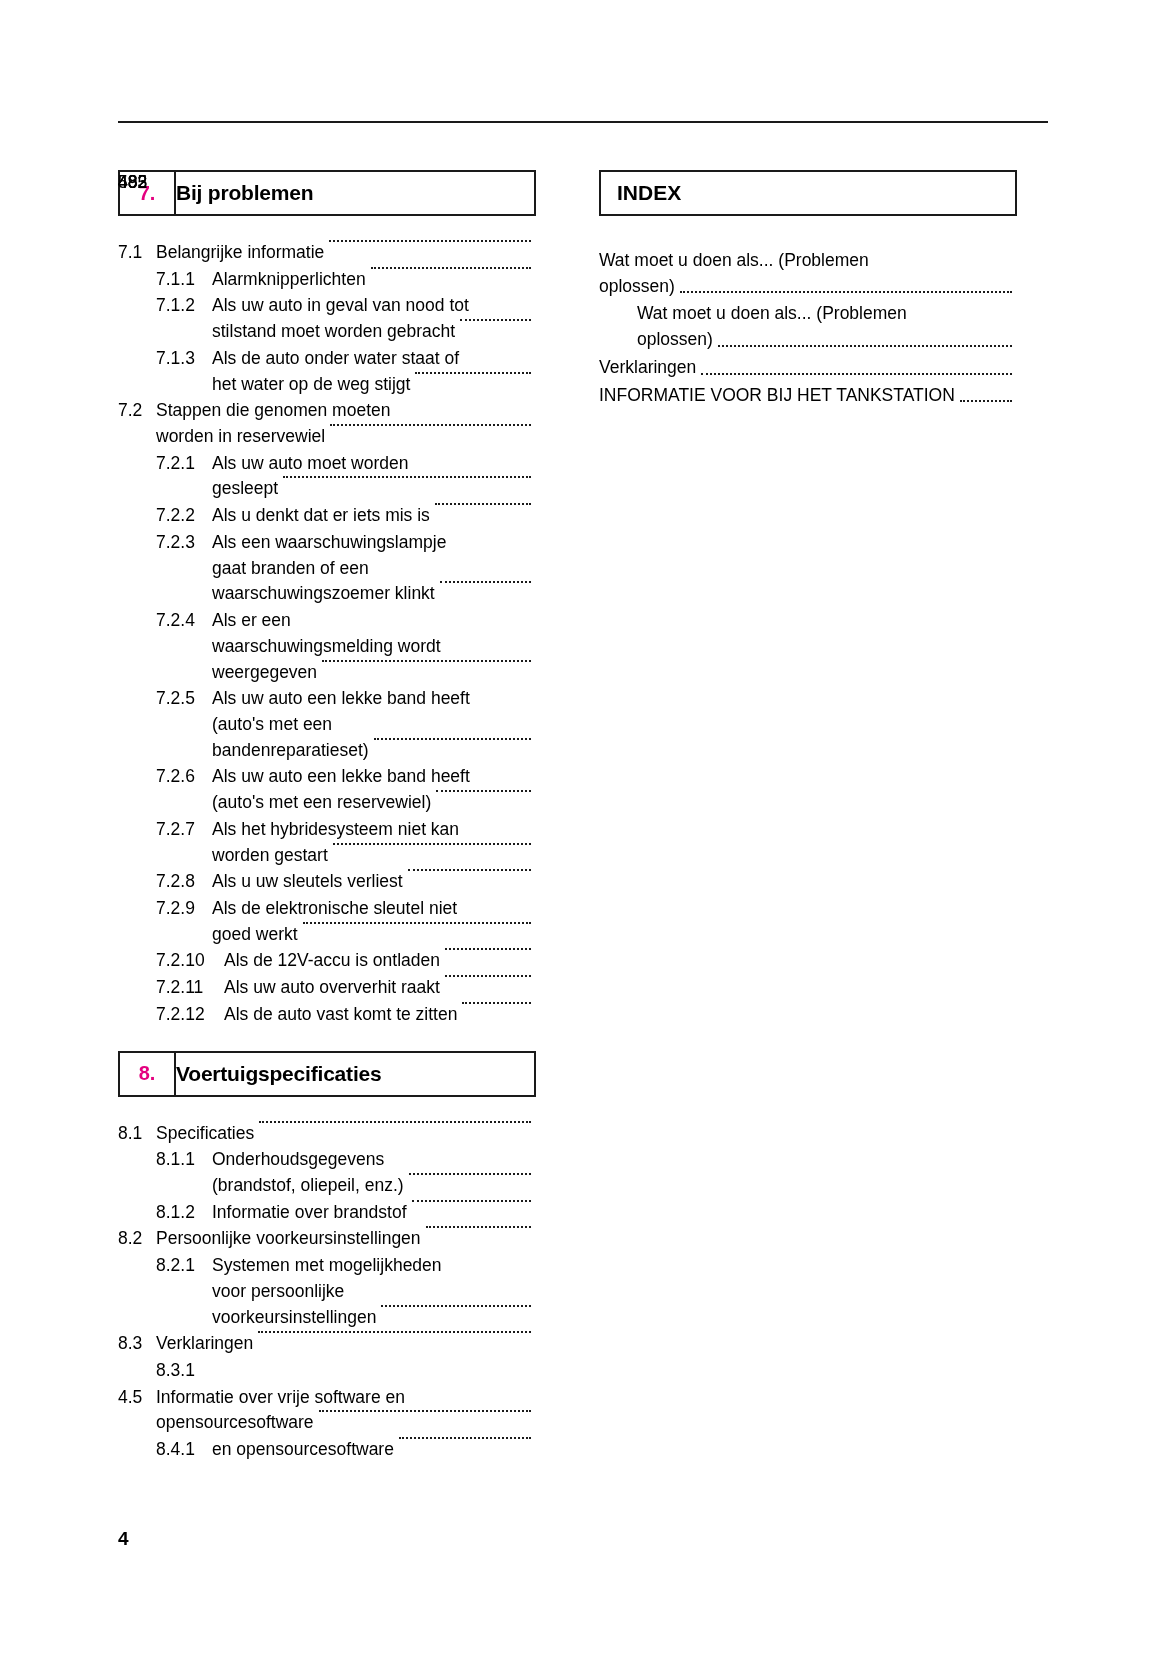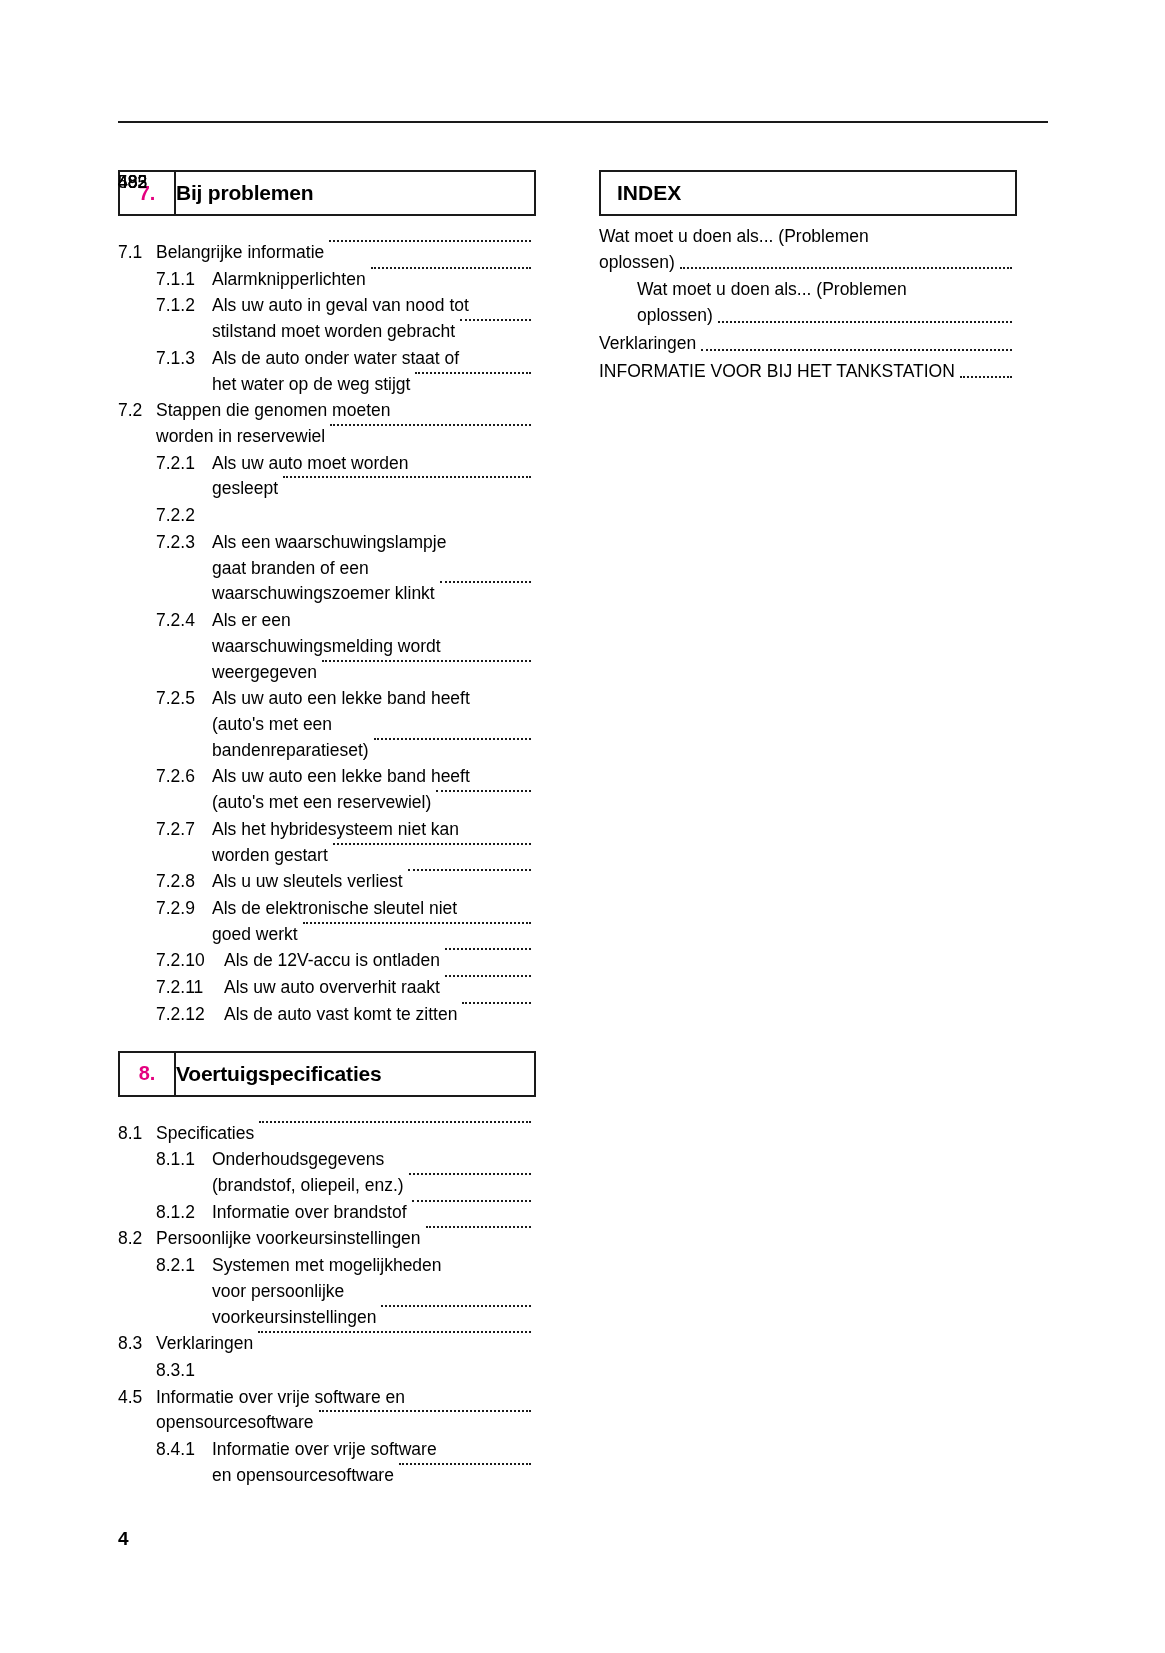--- a/index.html
+++ b/index.html
@@ -63,21 +63,21 @@
     letter-spacing: -0.2px;
   }
   .index-box {
     border: 2px solid #1a1a1a;
     height: 46px;
     display: flex;
     align-items: center;
     padding-left: 16px;
     font-weight: bold;
     font-size: 21px;
-    margin-bottom: 8px;
+    margin-bottom: 32px;
   }
 
   
   .toc { font-size: 17.5px; line-height: 1.47; }
   .entry {
     display: flex;
     align-items: flex-end;
     margin-bottom: 1px;
   }
   .entry .num {
@@ -207,20 +207,27 @@
               <span class="line">Als uw auto moet worden</span>
               <div class="lastline">
                 <span>gesleept</span>
                 <span class="dots"></span>
                 <span class="page">400</span>
               </div>
             </div>
           </div>
           <div class="entry multi">
             <div class="num lvl2">7.2.2</div>
+            <div class="body">
+              <div class="lastline">
+                <span>Als u denkt dat er iets mis is</span>
+                <span class="dots"></span>
+                <span class="page">403</span>
+              </div>
+            </div>
           </div>
           <div class="entry multi">
             <div class="num lvl2">7.2.3</div>
             <div class="body">
               <span class="line">Als een waarschuwingslampje</span>
               <span class="line">gaat branden of een</span>
               <div class="lastline">
                 <span>waarschuwingszoemer klinkt</span>
                 <span class="dots"></span>
                 <span class="page">404</span>
@@ -407,21 +414,20 @@
               <div class="lastline">
                 <span>opensourcesoftware</span>
                 <span class="dots"></span>
                 <span class="page">480</span>
               </div>
             </div>
           </div>
           <div class="entry multi">
             <div class="num lvl2">8.4.1</div>
             <div class="body">
-              <span class="line">Informatie over vrije software</span>
               <div class="lastline">
                 <span>en opensourcesoftware</span>
                 <span class="dots"></span>
                 <span class="page">480</span>
               </div>
             </div>
           </div>
         </div>
     </div>
 

